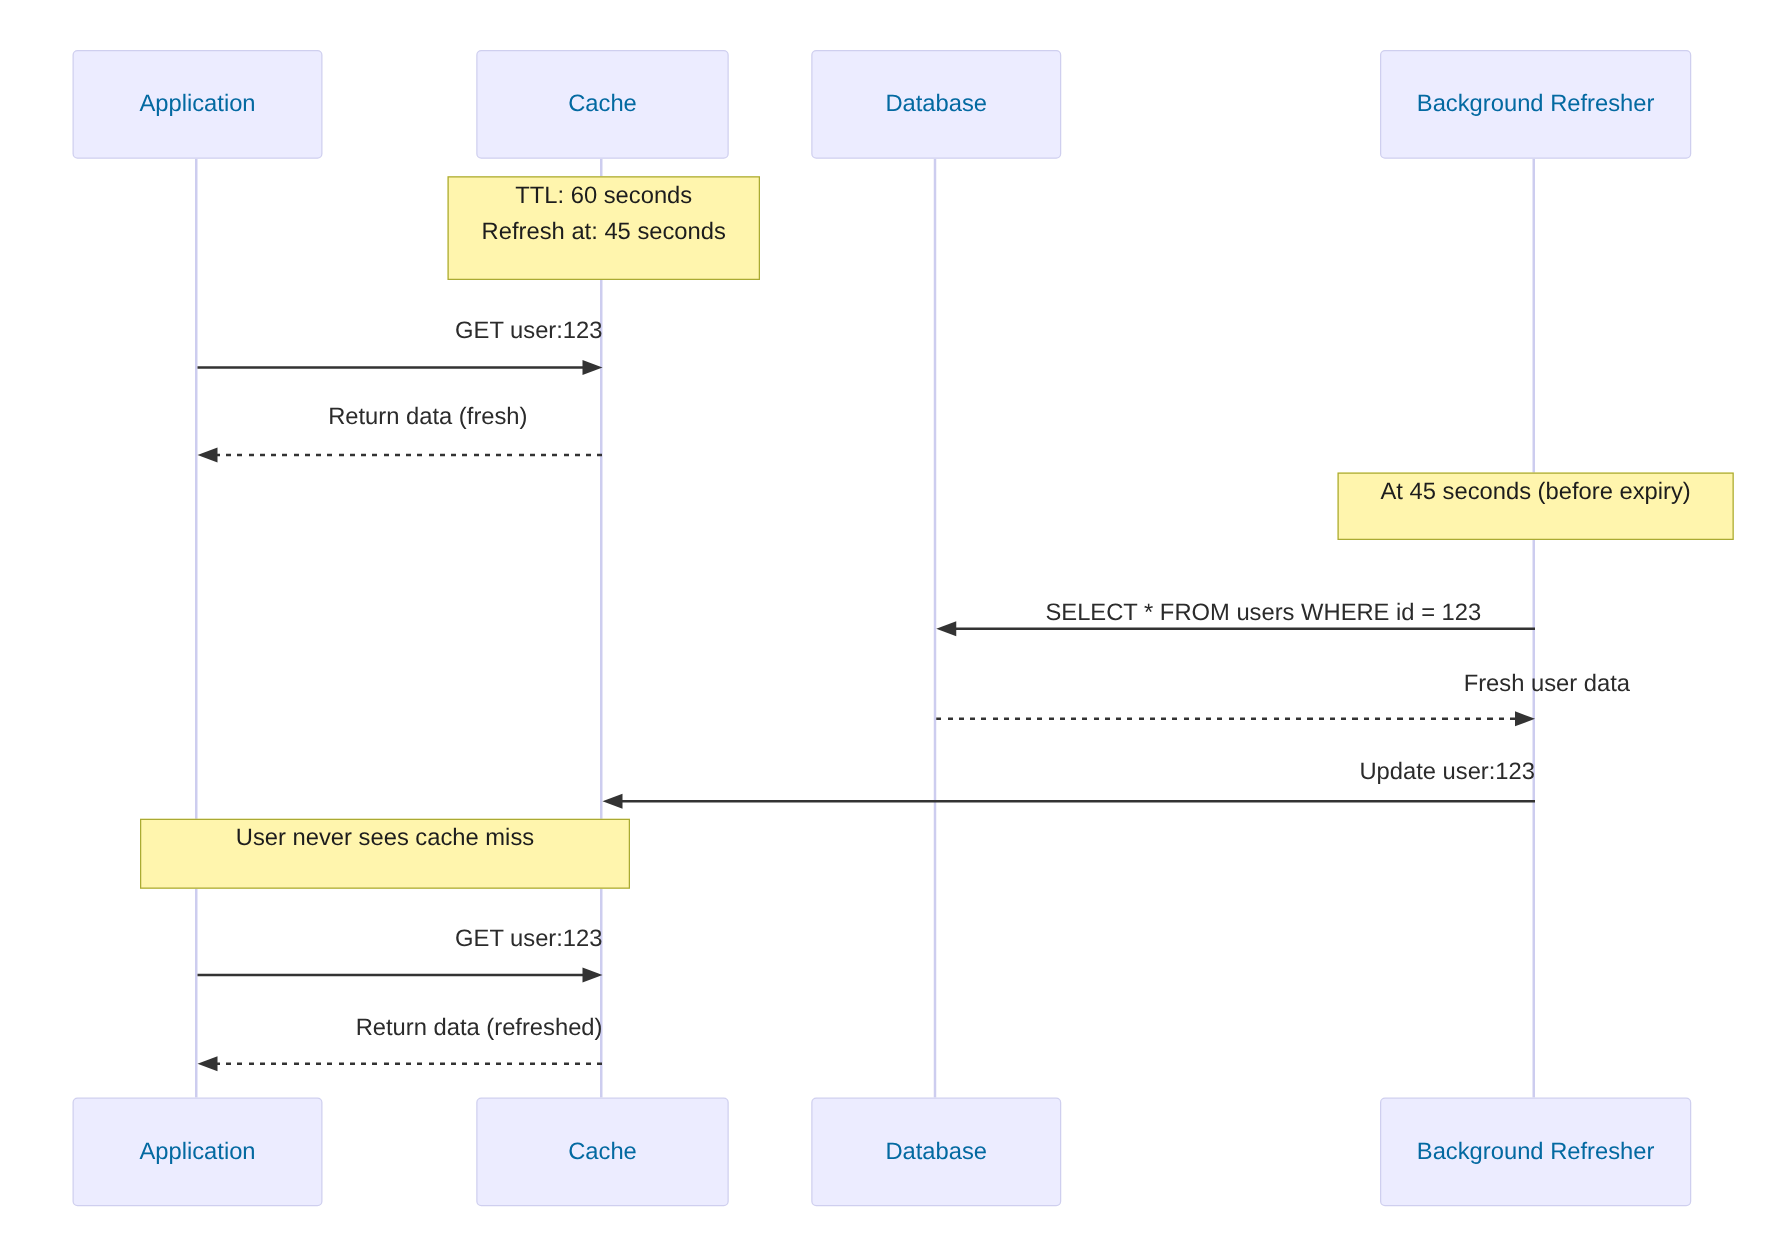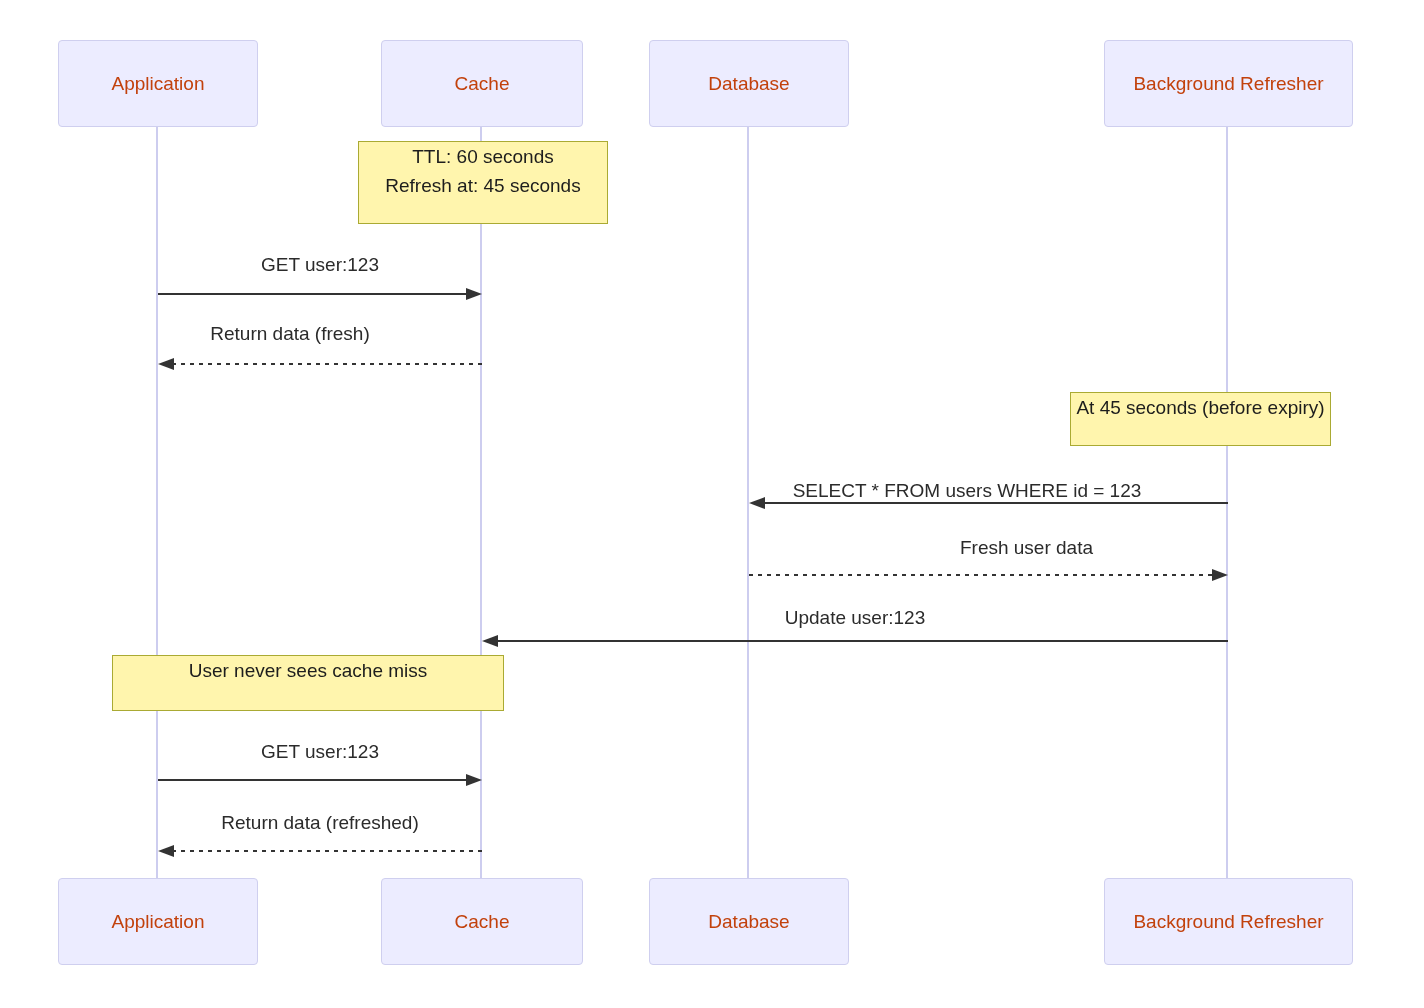--- a/index.html
+++ b/index.html
@@ -12,31 +12,31 @@
     overflow:hidden;
   }
   .lifeline{
     position:absolute;top:127px;height:751px;width:2px;
     background:#CDCDEF;
   }
   .actor{
     position:absolute;height:87px;box-sizing:border-box;
     background:#ECECFF;border:1px solid #CFCFEF;border-radius:4px;
     display:flex;align-items:center;justify-content:center;
-    font-size:19px;color:#c2410c;
+    font-size:19px;color:#0369a1;
   }
   .note{
     position:absolute;box-sizing:border-box;
     background:#FFF5AD;border:1px solid #AAAA33;
     display:flex;flex-direction:column;align-items:center;justify-content:flex-start;
     font-size:19px;color:#1d1d1d;line-height:29px;text-align:center;
   }
   .msg-label{
     position:absolute;height:26px;line-height:26px;
-    font-size:19px;color:#2b2b2b;text-align:center;
+    font-size:19px;color:#2b2b2b;text-align:right;
   }
   .line{position:absolute;height:2px;}
   .line.solid{background:#333333;}
   .line.dashed{background:repeating-linear-gradient(90deg,#333333 0 4px,transparent 4px 9px);}
   .head{position:absolute;width:0;height:0;border-top:6px solid transparent;border-bottom:6px solid transparent;}
   .head-right{border-left:16px solid #333333;}
   .head-left{border-right:16px solid #333333;}
 </style>
 </head>
 <body>
@@ -67,21 +67,21 @@
   </div>
 
   <div class="msg-label" style="left:158px;top:252px;width:324px">GET user:123</div>
   <div class="line solid" style="left:158px;top:293px;width:310px"></div>
   <div class="head head-right" style="left:466px;top:288px"></div>
 
   <div class="msg-label" style="left:158px;top:321px;width:264px">Return data (fresh)</div>
   <div class="line dashed" style="left:172px;top:363px;width:310px"></div>
   <div class="head head-left" style="left:158px;top:358px"></div>
 
-  <div class="note" style="left:1070px;top:392px;width:261px;height:54px">
+  <div class="note" style="left:1070px;top:378px;width:317px;height:54px">
     <span>At 45 seconds (before expiry)</span>
   </div>
 
   <div class="msg-label" style="left:749px;top:478px;width:436px">SELECT * FROM users WHERE id = 123</div>
   <div class="line solid" style="left:763px;top:502px;width:465px"></div>
   <div class="head head-left" style="left:749px;top:497px"></div>
 
   <div class="msg-label" style="left:749px;top:535px;width:555px">Fresh user data</div>
   <div class="line dashed" style="left:749px;top:574px;width:465px"></div>
   <div class="head head-right" style="left:1212px;top:569px"></div>

